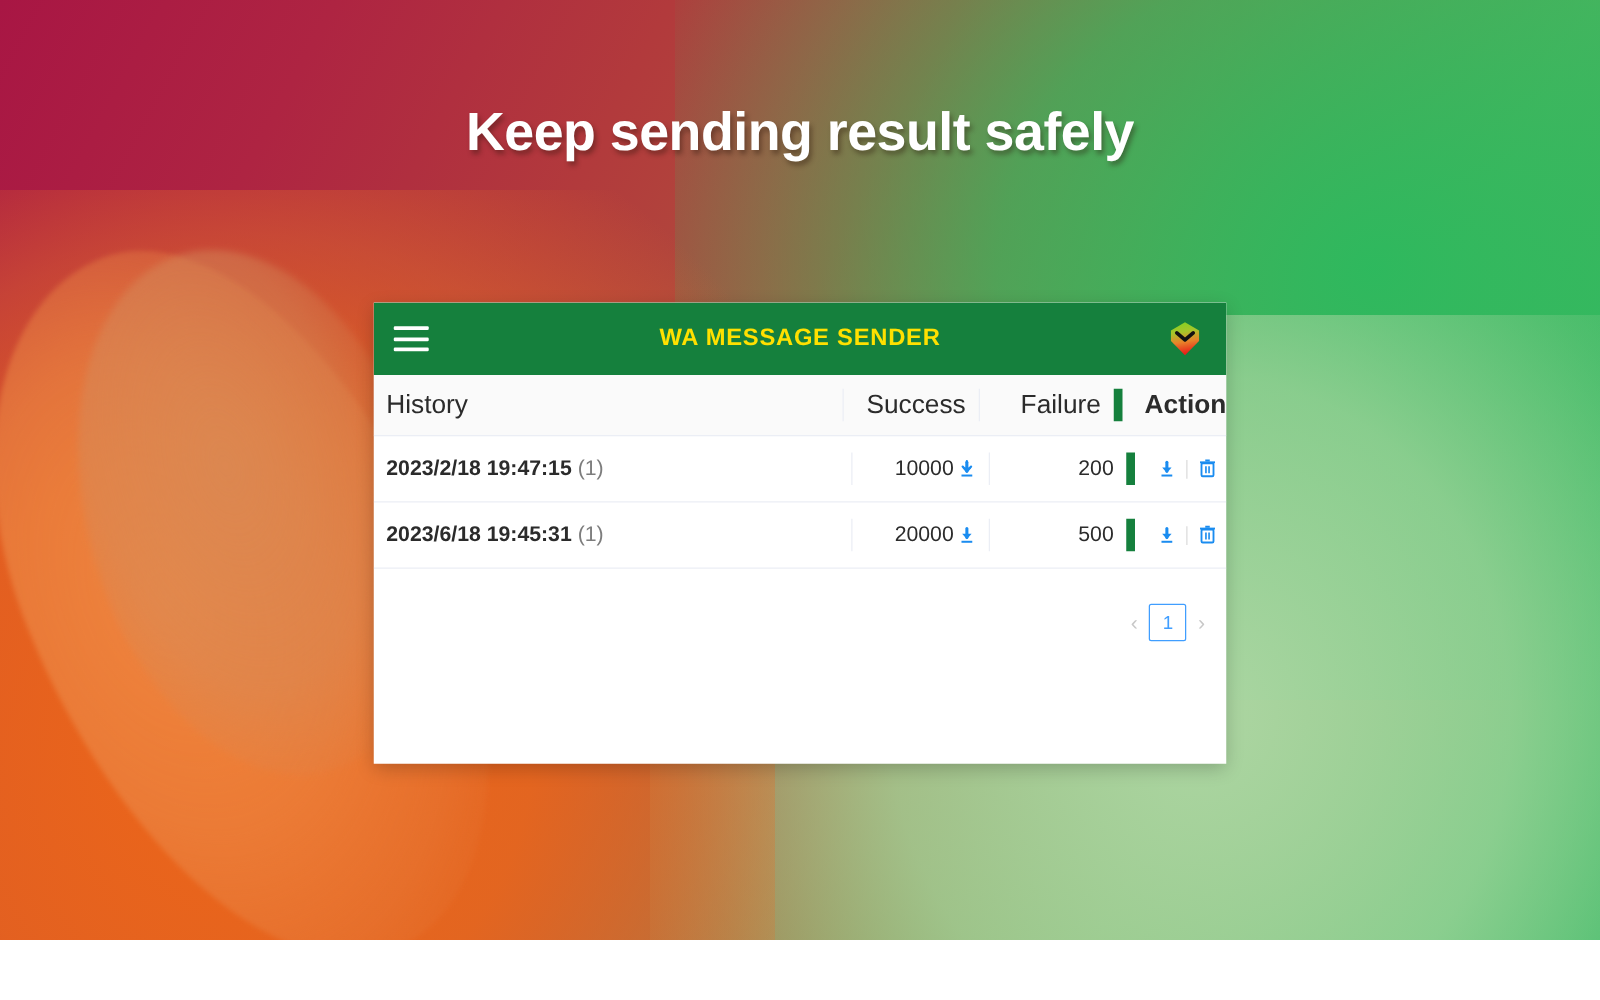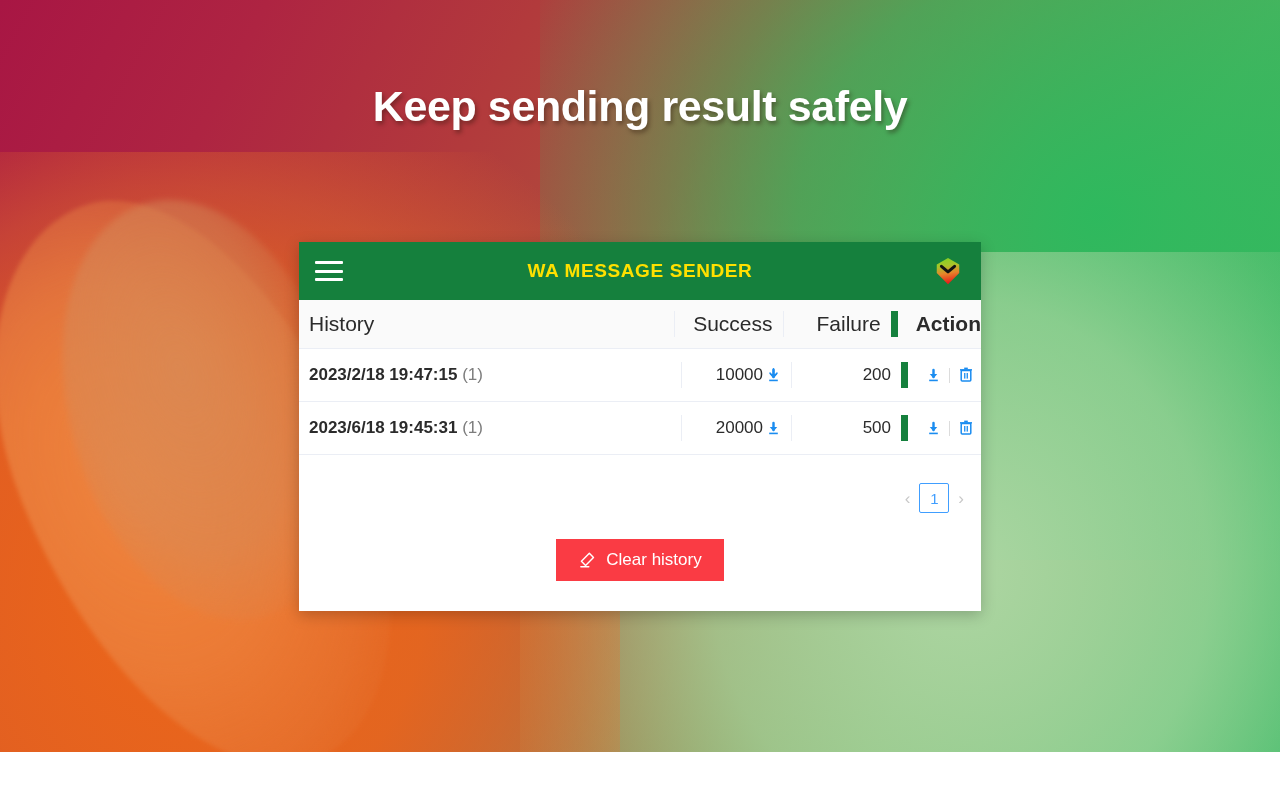--- a/index.html
+++ b/index.html
@@ -376,28 +376,17 @@
         </span>
       </div>
     </div>
 
     <div class="pager">
       <span class="pg-arrow">‹</span>
       <span class="pg-num">1</span>
       <span class="pg-arrow">›</span>
     </div>
 
-    <div class="btn-wrap">
-      <button class="btn-clear">
-        <span class="icon-eraser">
-          <svg viewBox="0 0 20 20" width="18" height="18">
-            <path d="M12.6 2.6 L17.2 7.2 L8.4 16 L3.8 11.4 Z" fill="none" stroke="#ffffff" stroke-width="1.6" stroke-linejoin="round"></path>
-            <path d="M3.2 17.6 L12 17.6" stroke="#ffffff" stroke-width="1.6" stroke-linecap="round"></path>
-          </svg>
-        </span>
-        <span>Clear history</span>
-      </button>
-    </div>
 
   </div>
 
 
 </div>
 
 </body></html>

